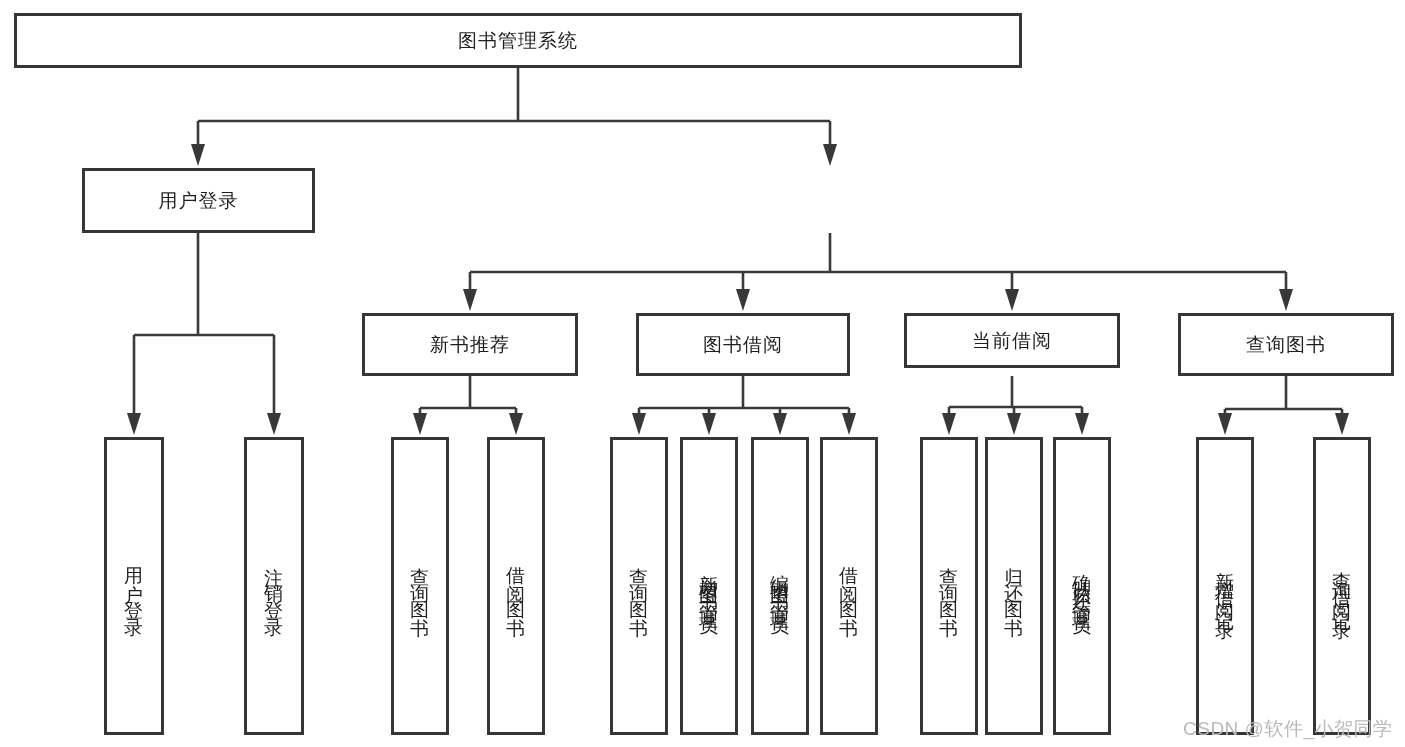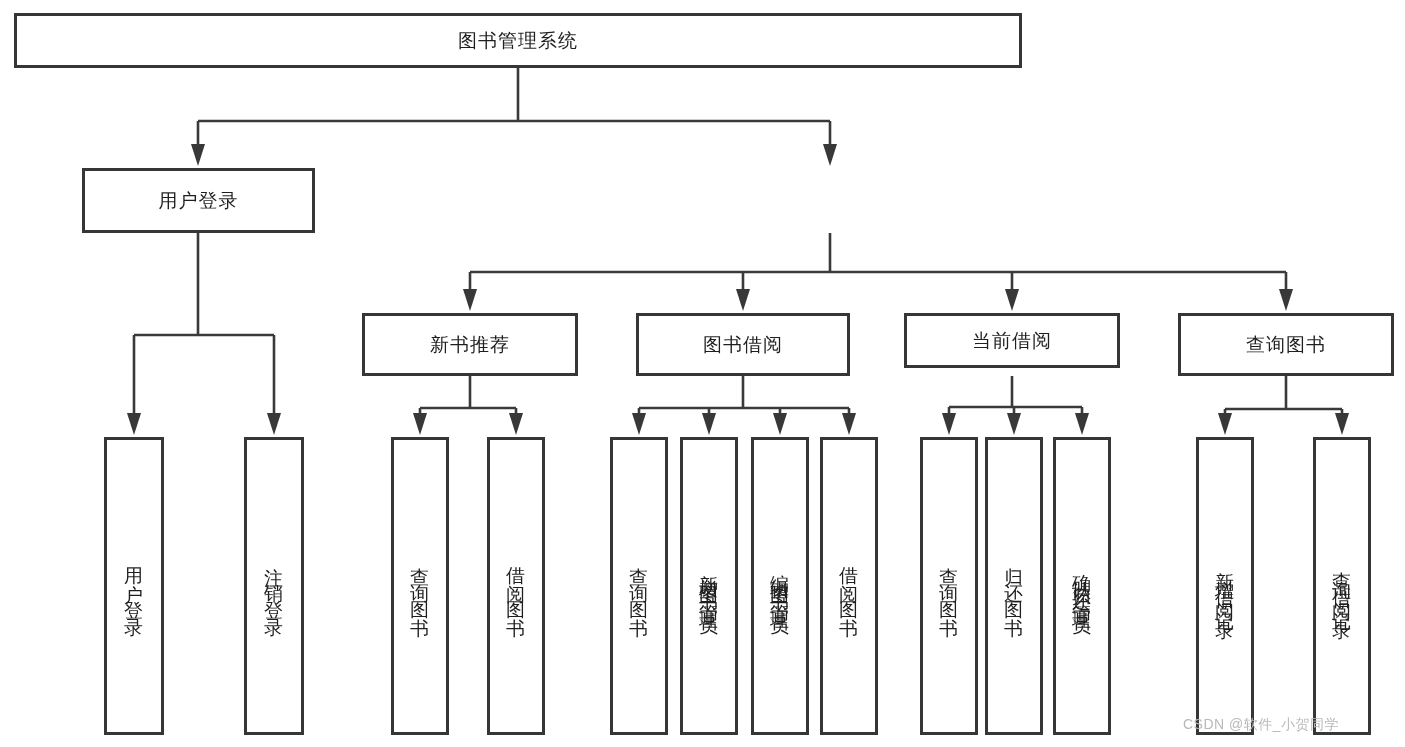--- a/index.html
+++ b/index.html
@@ -28,21 +28,21 @@
     font-size:19px;
     line-height:1;
     white-space:nowrap;
   }
   .vs span{letter-spacing:17px;}
   .vm span{letter-spacing:10px;}
   .vl span{letter-spacing:6px;}
   .watermark{
     position:absolute;
     left:1183px;top:716px;
-    font-size:14px;
+    font-size:19px;
     color:#b9b9b9;
     letter-spacing:0.5px;
     white-space:nowrap;
     z-index:5;
   }
 </style>
 </head>
 <body>
 
 <div class="canvas">

